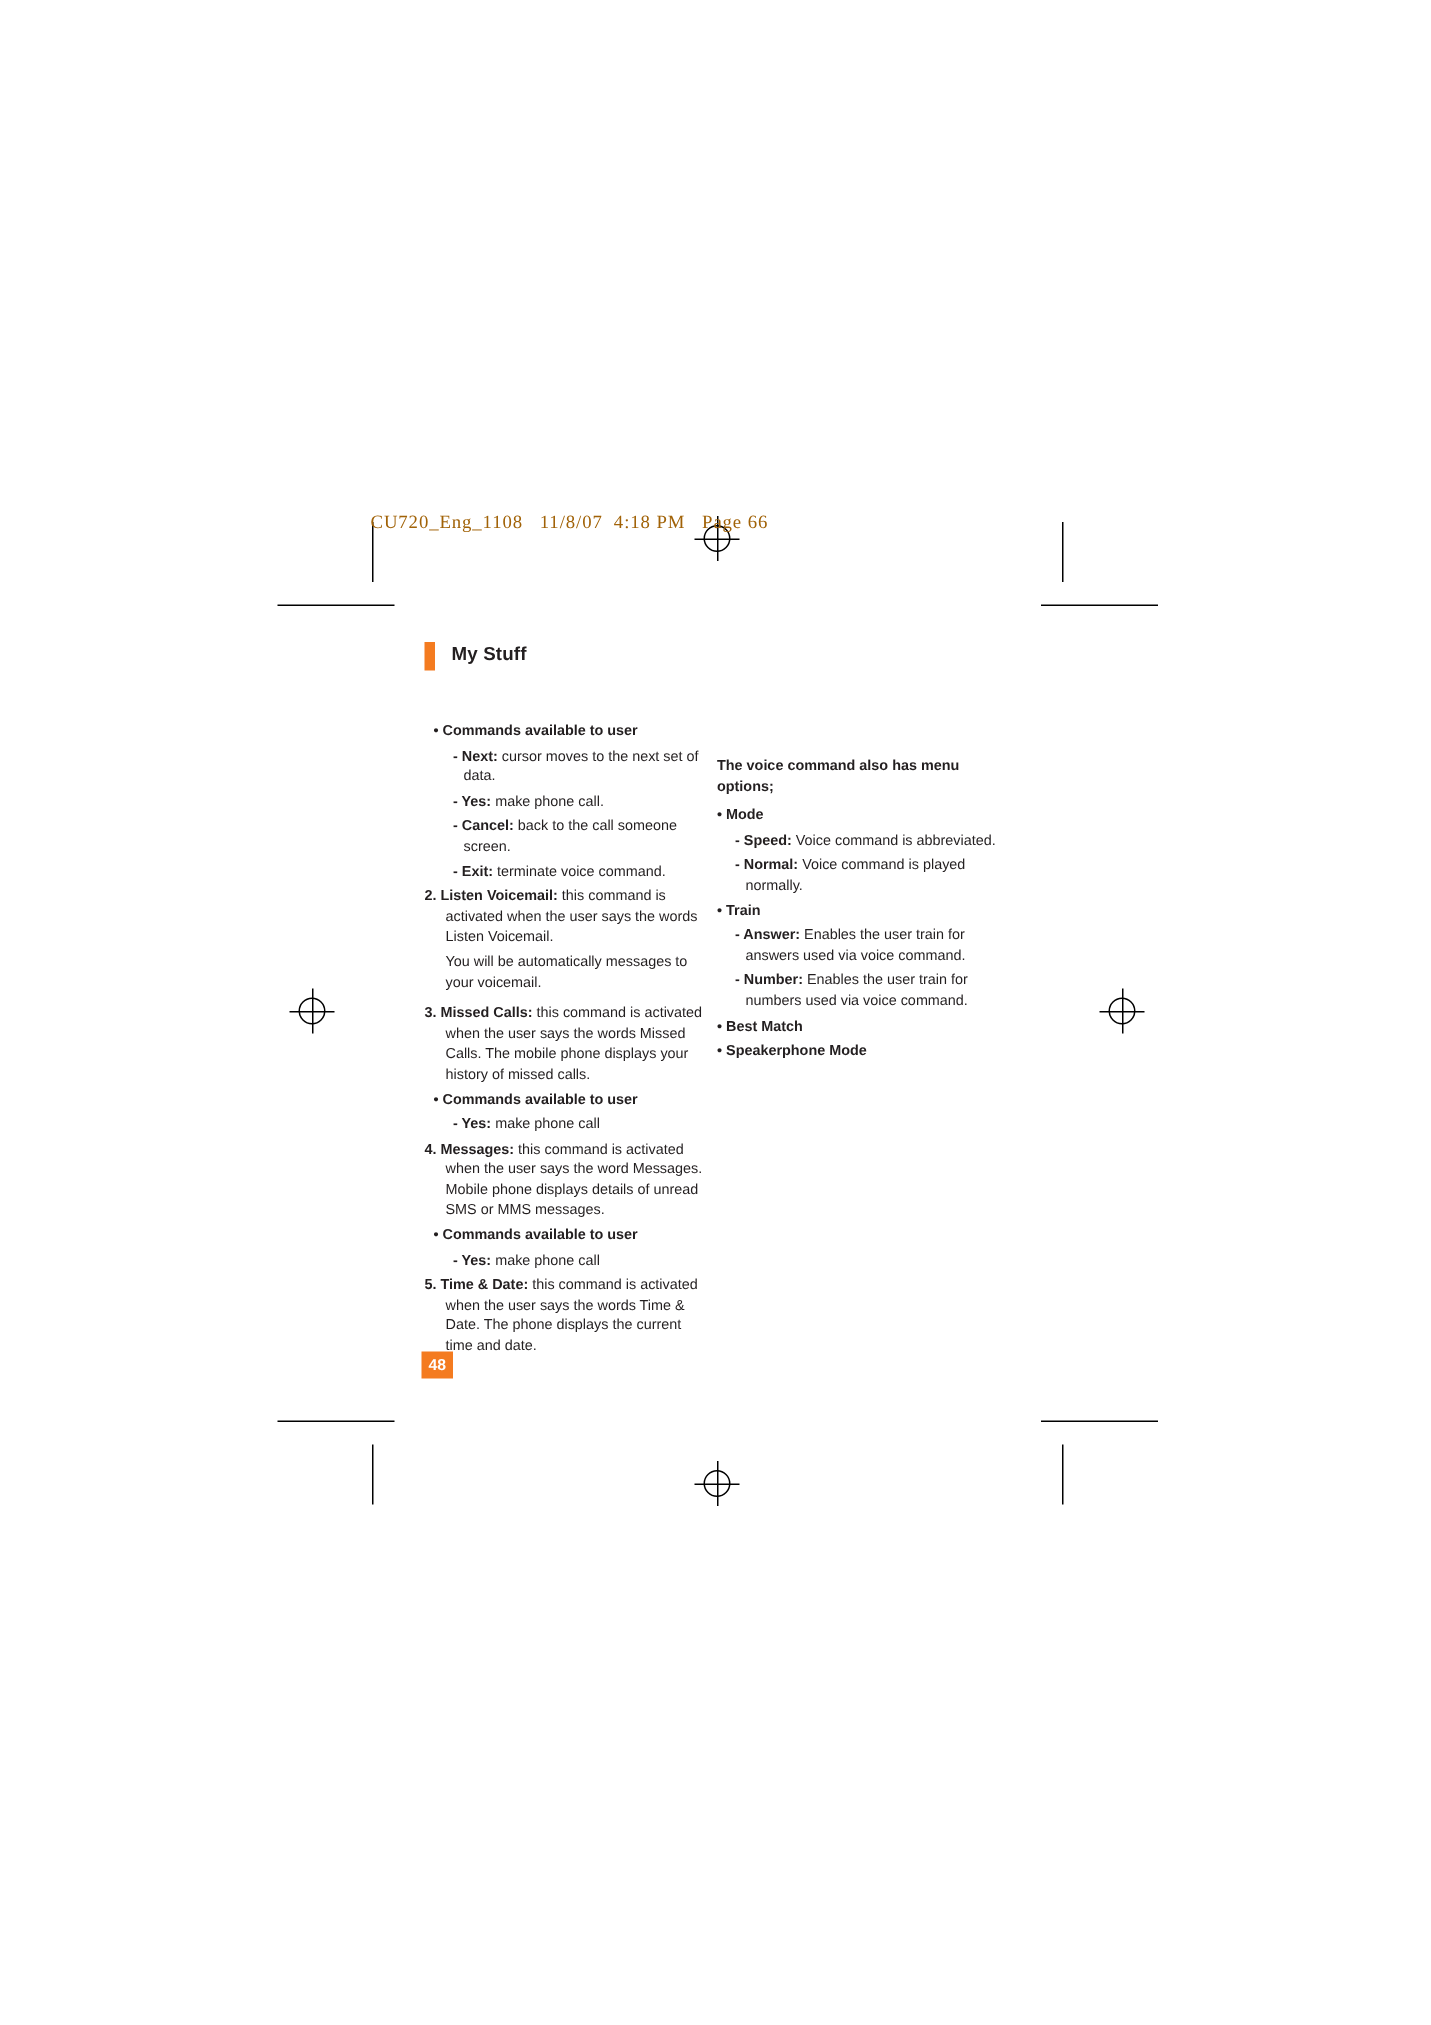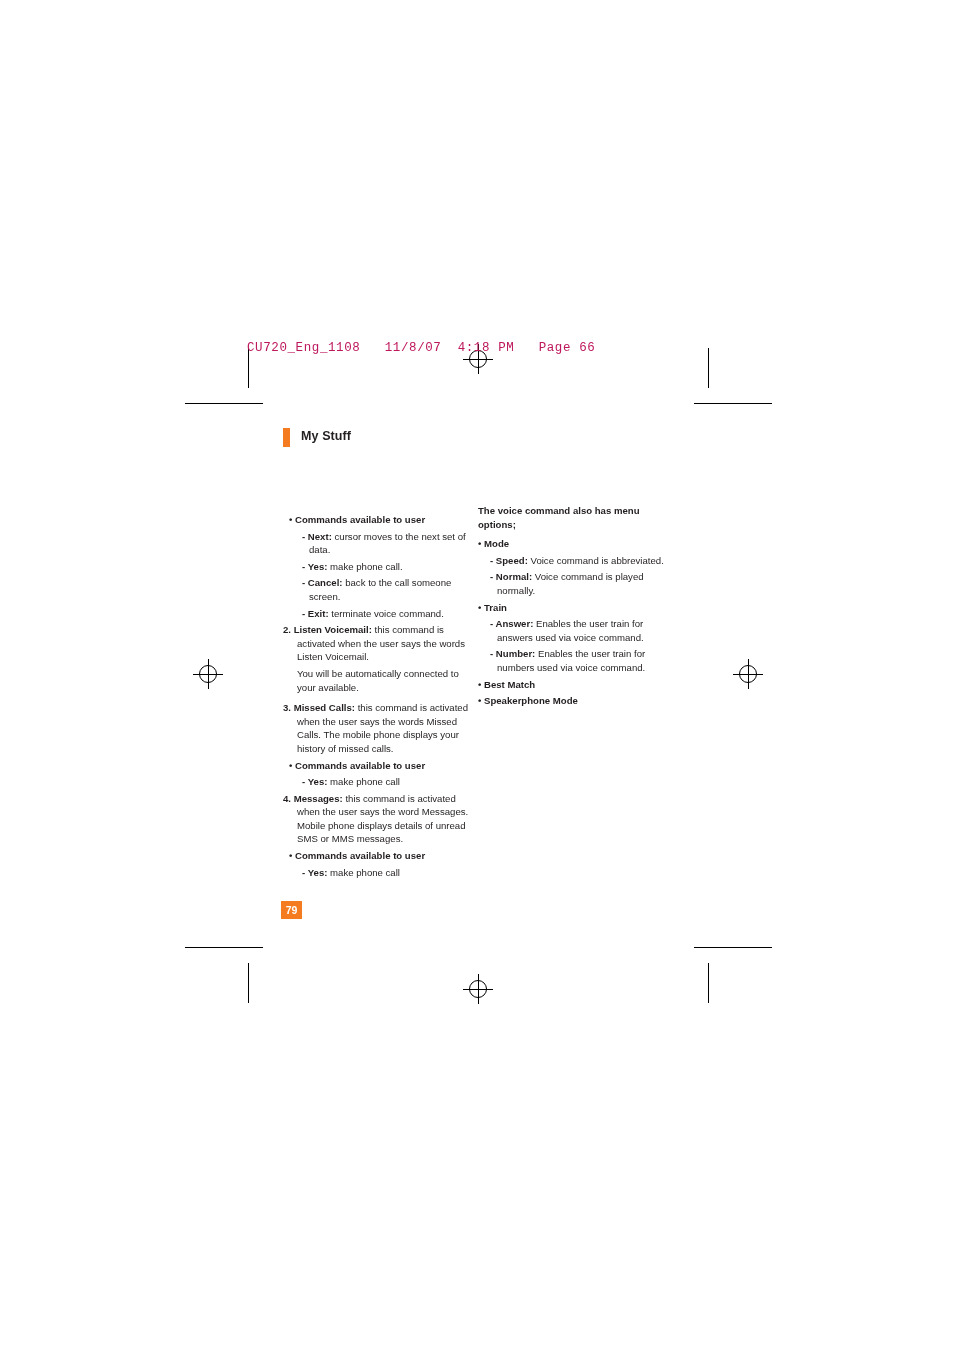--- a/index.html
+++ b/index.html
@@ -57,24 +57,24 @@
     border: 1px solid #000000;
     border-radius: 50%;
     box-sizing: border-box;
   }
 
   
   .slug {
     position: absolute;
     top: 341px;
     left: 247px;
-    font-family: Liberation Mono, monospace;
+    font-family: Liberation Serif, serif;
     font-size: 12.5px;
     letter-spacing: 0.6px;
-    color: #be185d;
+    color: #a16207;
     white-space: pre;
   }
 
   
   .page {
     position: absolute;
     left: 0;
     top: 0;
     width: 807px;
     height: 1350px;
@@ -99,21 +99,21 @@
   }
 
   .col {
     position: absolute;
     top: 481px;
     width: 186px;
     font-size: 9.6px;
     line-height: 13.6px;
     color: #231f20;
   }
-  .col-left { left: 283px; margin-top: 32px; }
+  .col-left { left: 283px; }
   .col-right { left: 478px; margin-top: 23px; }
 
   p {
     margin: 0 0 0 0;
   }
   .blk-tight { margin-bottom: 7px; }
 
   .b { font-weight: bold; }
 
   
@@ -207,32 +207,33 @@
   <div class="col col-left">
 
     <p class="bullet">• Commands available to user</p>
 
     <p class="dash"><span class="b">- Next:</span><span> cursor moves to the next set of data.</span></p>
     <p class="dash"><span class="b">- Yes:</span><span> make phone call.</span></p>
     <p class="dash"><span class="b">- Cancel:</span><span> back to the call someone screen.</span></p>
     <p class="dash blk-tight"><span class="b">- Exit:</span><span> terminate voice command.</span></p>
 
     <p class="num"><span class="b">2. </span><span class="b">Listen Voicemail:</span><span> this command is activated when the user says the words Listen Voicemail.</span></p>
-    <p class="cont blk-tight">You will be automatically connected to your available.</p>
+    <p class="cont blk-tight">You will be automatically messages to your voicemail.</p>
 
     <p class="num blk-tight"><span class="b">3. </span><span class="b">Missed Calls:</span><span> this command is activated when the user says the words Missed Calls. The mobile phone displays your history of missed calls.</span></p>
 
     <p class="bullet">• Commands available to user</p>
     <p class="dash blk-tight"><span class="b">- Yes:</span><span> make phone call</span></p>
 
     <p class="num blk-tight"><span class="b">4. </span><span class="b">Messages:</span><span> this command is activated when the user says the word Messages. Mobile phone displays details of unread SMS or MMS messages.</span></p>
 
     <p class="bullet">• Commands available to user</p>
     <p class="dash blk-tight"><span class="b">- Yes:</span><span> make phone call</span></p>
 
+    <p class="num"><span class="b">5. </span><span class="b">Time &amp; Date:</span><span> this command is activated when the user says the words Time &amp; Date. The phone displays the current time and date.</span></p>
 
   </div>
 
   <div class="col col-right">
 
     <p class="intro">The voice command also has menu options;</p>
 
     <p class="bullet-plain">• Mode</p>
     <p class="dash-r"><span class="b">- Speed:</span><span> Voice command is abbreviated.</span></p>
     <p class="dash-r blk-tight"><span class="b">- Normal:</span><span> Voice command is played normally.</span></p>
@@ -240,15 +241,15 @@
     <p class="bullet-plain">• Train</p>
     <p class="dash-r blk-tight"><span class="b">- Answer:</span><span> Enables the user train for answers used via voice command.</span></p>
     <p class="dash-r blk-tight"><span class="b">- Number:</span><span> Enables the user train for numbers used via voice command.</span></p>
 
     <p class="bullet-plain">• Best Match</p>
 
     <p class="bullet-plain">• Speakerphone Mode</p>
 
   </div>
 
-  <div class="page-num">79</div>
+  <div class="page-num">48</div>
 
 </div>
 
 </body></html>

